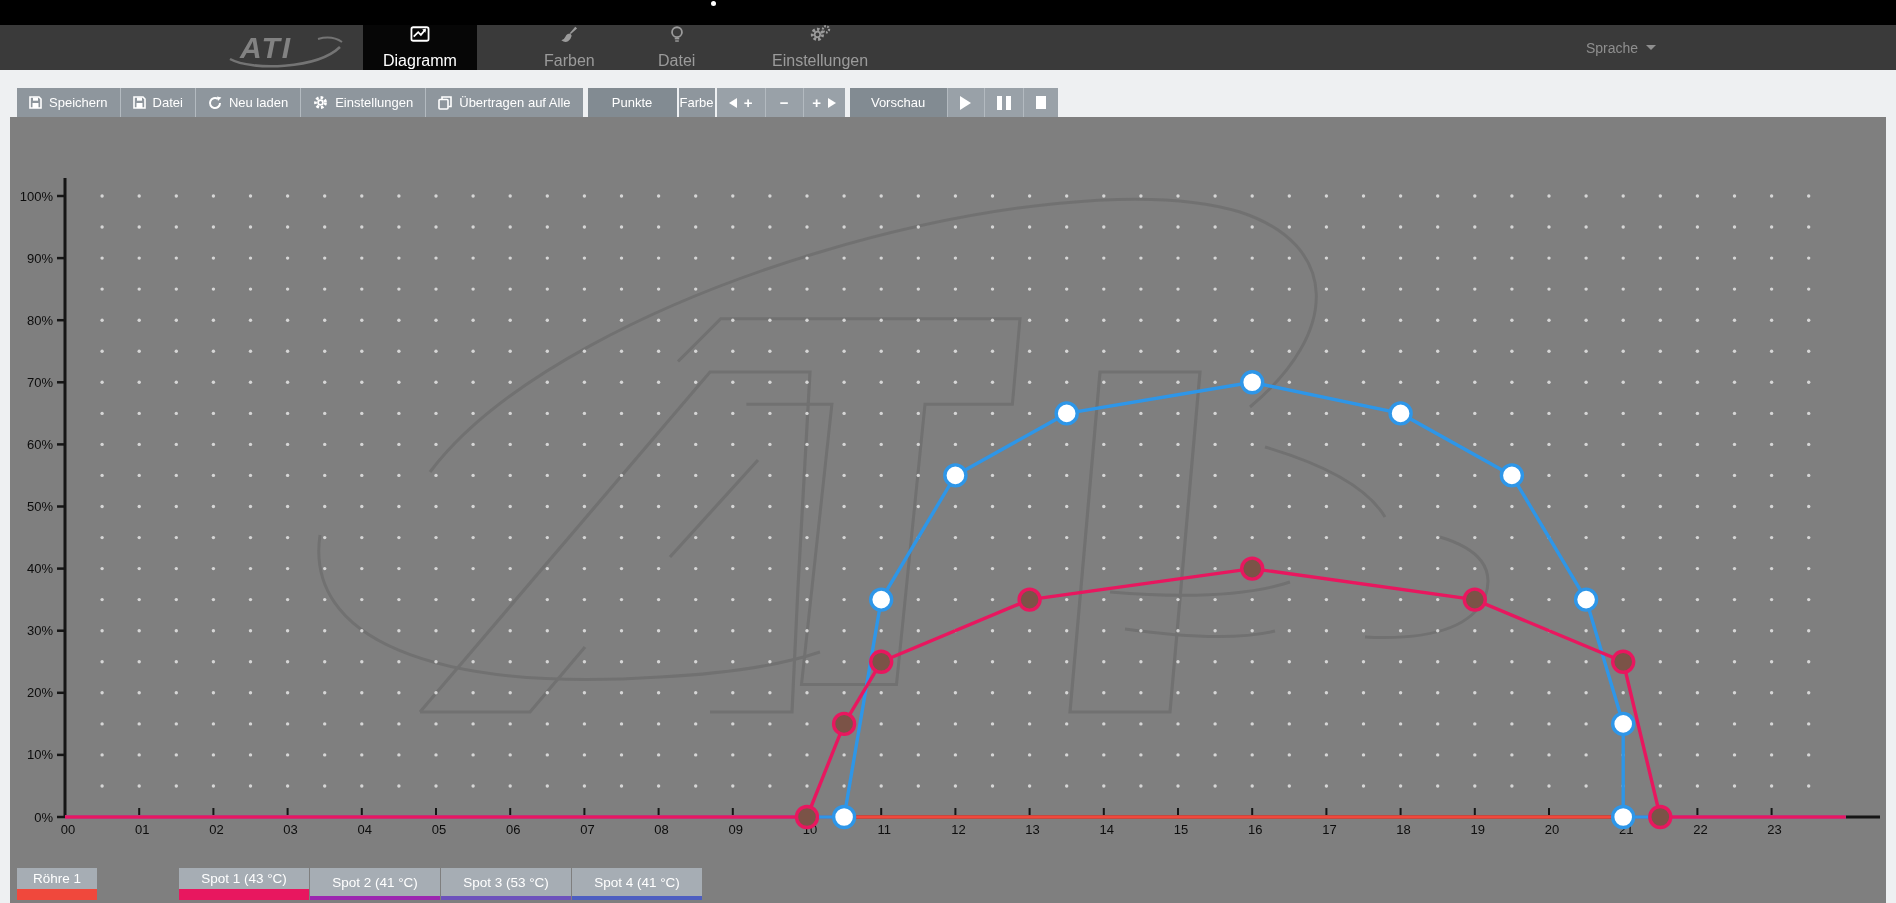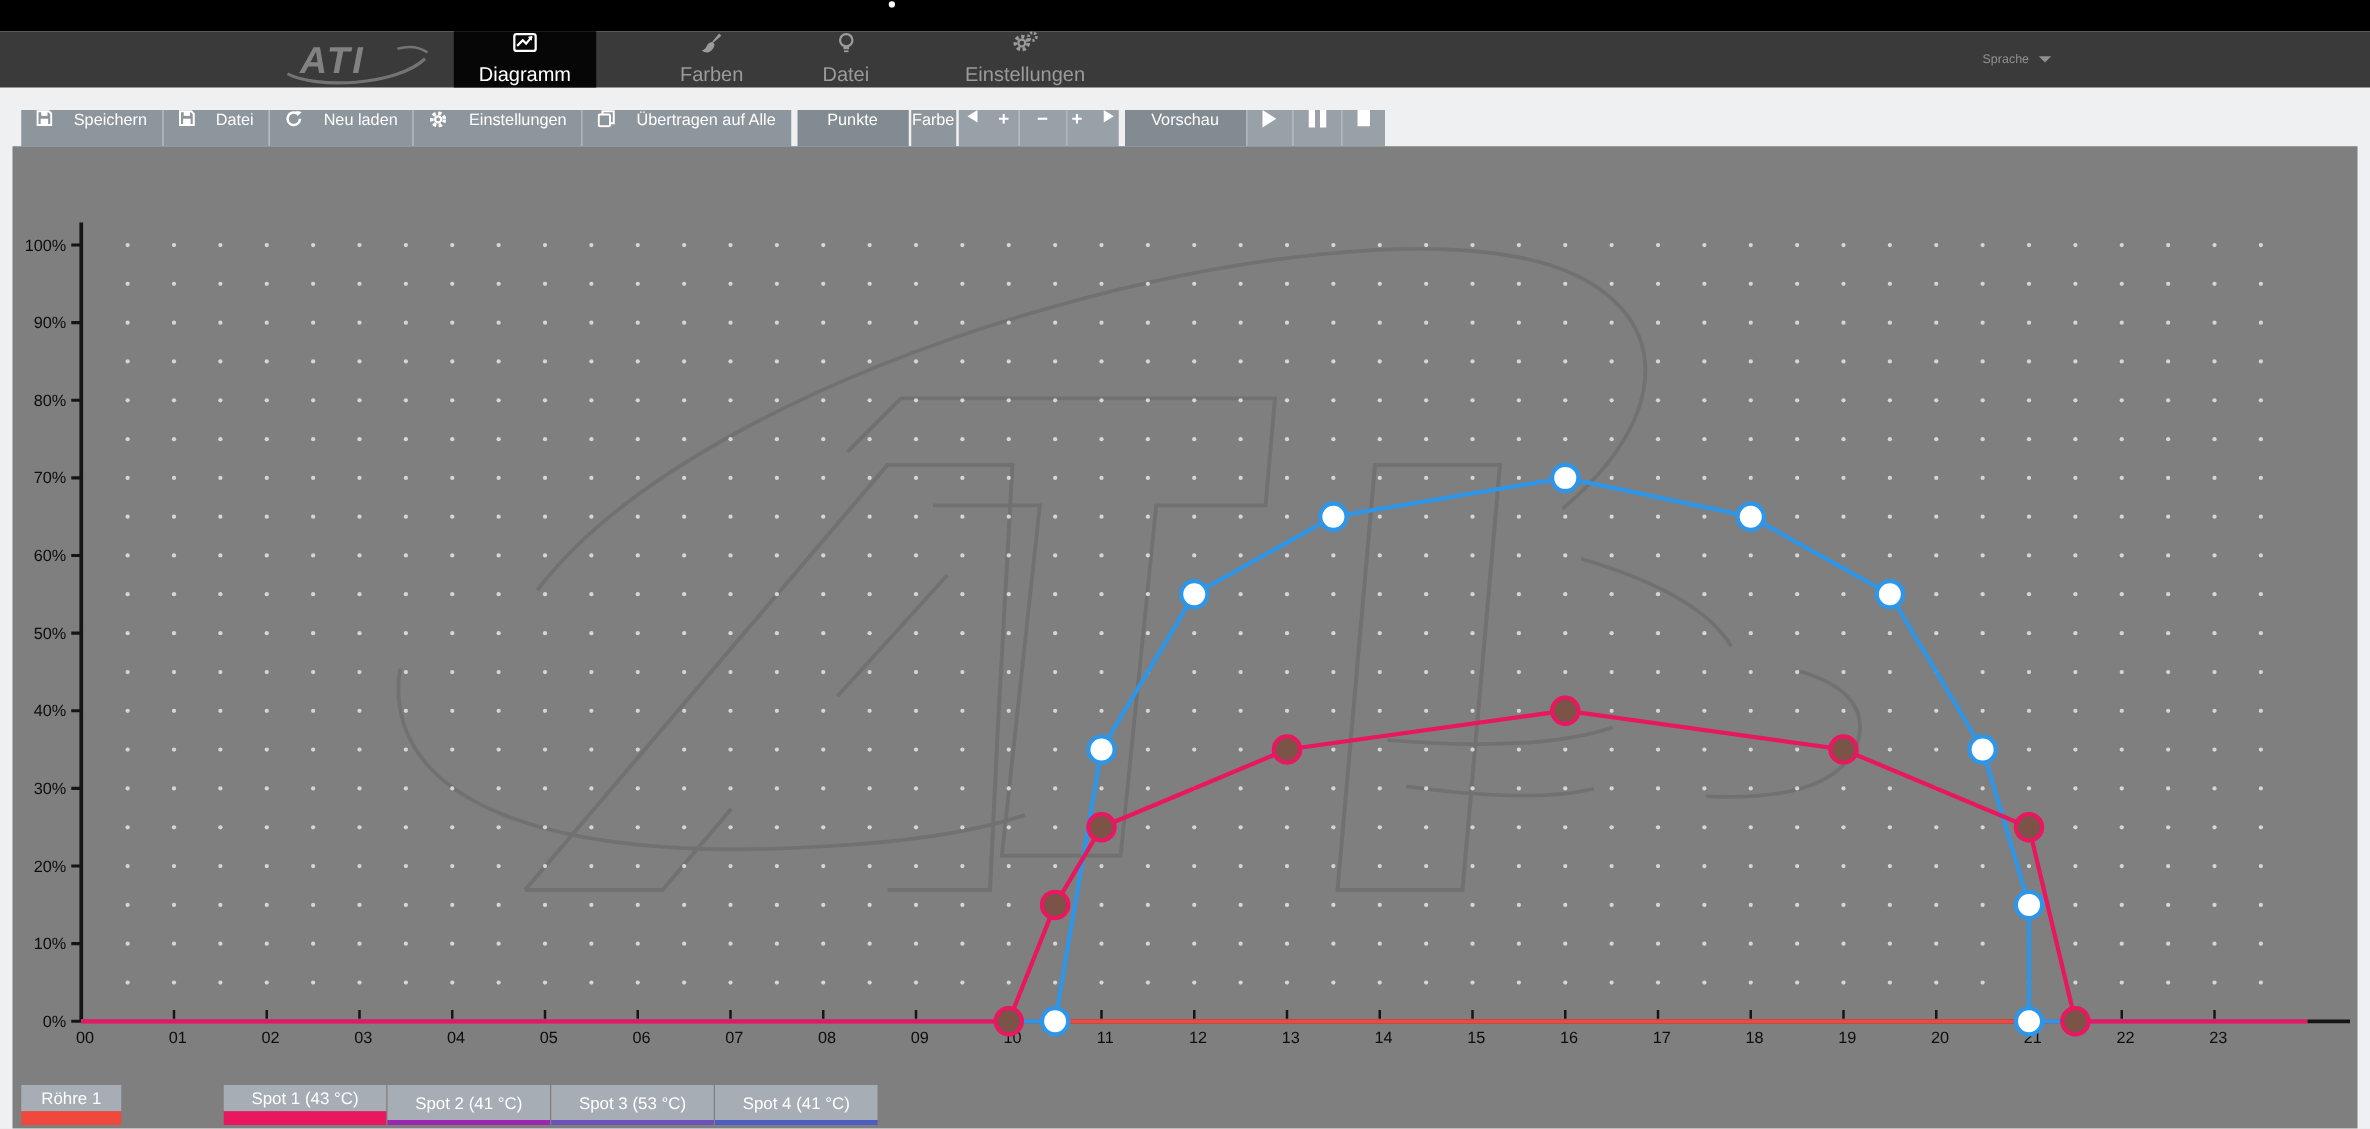--- a/index.html
+++ b/index.html
@@ -6,28 +6,28 @@
   #app{position:relative;width:1896px;height:903px;overflow:hidden;background:#eef0f2;}
 
   
   .blackbar{position:absolute;left:0;top:0;width:1896px;height:25px;background:#000;}
   .notif-dot{position:absolute;left:711px;top:1px;width:5px;height:5px;border-radius:50%;background:#fff;}
   .navbar{position:absolute;left:0;top:25px;width:1896px;height:45px;background:#3a3a3a;}
   .brand{position:absolute;left:222px;top:25px;width:150px;height:45px;}
   .navtab{position:absolute;top:25px;height:45px;display:flex;align-items:center;gap:9px;
           padding:0 20px;color:#9b9b9b;font-size:16px;cursor:pointer;box-sizing:border-box;flex-direction:column;}
   .navtab.active{background:#060606;color:#fff;}
-  .lang{position:absolute;left:1586px;top:25px;height:45px;display:flex;align-items:center;gap:8px;color:#8f8f8f;font-size:10px;cursor:pointer;}
+  .lang{position:absolute;left:1586px;top:25px;height:45px;display:flex;align-items:center;gap:8px;color:#8f8f8f;font-size:14px;cursor:pointer;}
   .caret{width:0;height:0;border-left:5px solid transparent;border-right:5px solid transparent;border-top:5px solid #8f8f8f;}
 
   
   .toolbar{position:absolute;left:17px;top:88px;height:29px;display:flex;align-items:stretch;}
   .tbgroup{display:flex;}
-  .tbtn{background:#8e969d;color:#fff;font-size:13px;display:flex;justify-content:center;
-        gap:17px;padding:0 12px;cursor:pointer;white-space:nowrap;border-left:1px solid #b3bac0;box-sizing:border-box;}
+  .tbtn{background:#8e969d;color:#fff;font-size:13px;display:flex;align-items:center;justify-content:center;
+        gap:7px;padding:0 12px;cursor:pointer;white-space:nowrap;border-left:1px solid #b3bac0;box-sizing:border-box;}
   .tbgroup .tbtn:first-child{border-left:none;}
   .tbtn.dark{background:#828b92;}
   .tbtn.lite{background:#99a1a8;}
   .tbsp{width:5px;}
   .tri-r{width:0;height:0;border-top:5px solid transparent;border-bottom:5px solid transparent;border-left:8px solid #fff;}
   .tri-l{width:0;height:0;border-top:5px solid transparent;border-bottom:5px solid transparent;border-right:8px solid #fff;}
   .tri-play{width:0;height:0;border-top:7px solid transparent;border-bottom:7px solid transparent;border-left:11px solid #fff;}
   .pausebars{display:flex;gap:4px;}
   .pausebars i{display:block;width:5px;height:14px;background:#fff;}
   .stopsq{width:13px;height:13px;background:#fff;}

